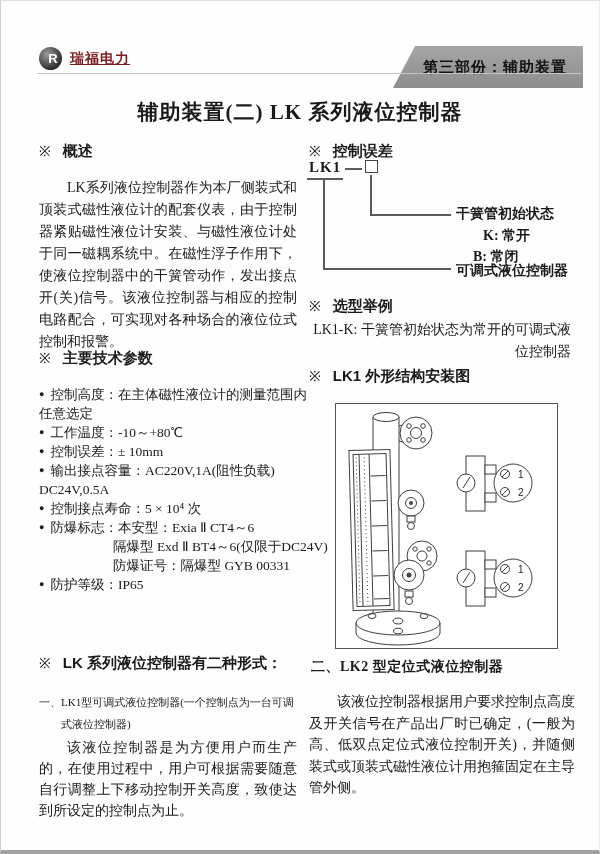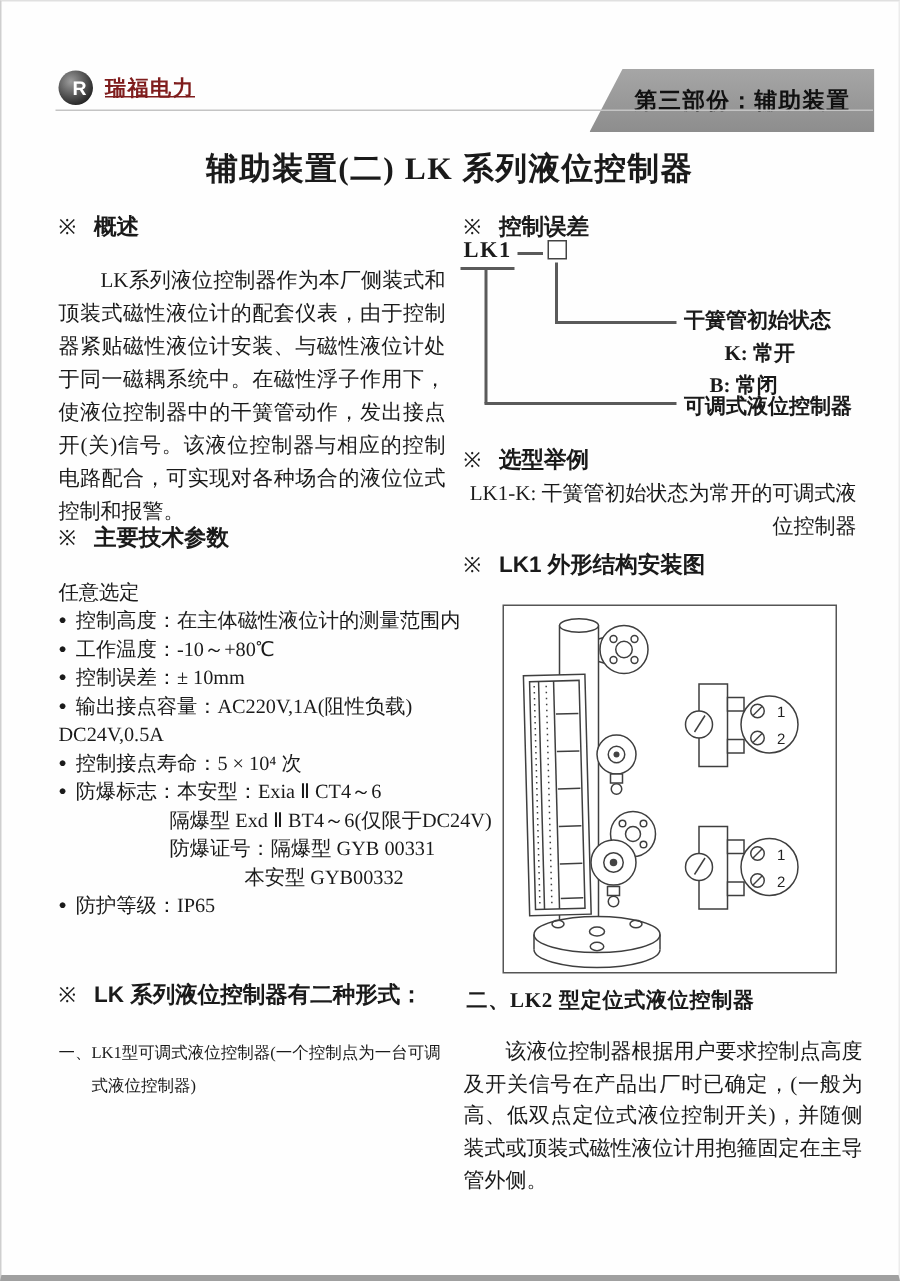--- a/index.html
+++ b/index.html
@@ -103,39 +103,39 @@
     <span class="mk">※</span>
     <span>概述</span>
   </div>
   <div class="abs ov-p">LK系列液位控制器作为本厂侧装式和顶装式磁性液位计的配套仪表，由于控制器紧贴磁性液位计安装、与磁性液位计处于同一磁耦系统中。在磁性浮子作用下，使液位控制器中的干簧管动作，发出接点开(关)信号。该液位控制器与相应的控制电路配合，可实现对各种场合的液位位式控制和报警。</div>
 
   <div class="abs h sp-h">
     <span class="mk">※</span>
     <span>主要技术参数</span>
   </div>
   <div class="abs sp-list">
+    <div class="sl"><span class="blt">●</span><span>控制高度：在主体磁性液位计的测量范围内</span></div>
     <div class="sl"><span>任意选定</span></div>
-    <div class="sl"><span class="blt">●</span><span>控制高度：在主体磁性液位计的测量范围内</span></div>
     <div class="sl"><span class="blt">●</span><span>工作温度：-10～+80℃</span></div>
     <div class="sl"><span class="blt">●</span><span>控制误差：± 10mm</span></div>
     <div class="sl"><span class="blt">●</span><span>输出接点容量：AC220V,1A(阻性负载)</span></div>
     <div class="sl m-a"><span>DC24V,0.5A</span></div>
     <div class="sl"><span class="blt">●</span><span>控制接点寿命：5 × 10⁴ 次</span></div>
     <div class="sl"><span class="blt">●</span><span>防爆标志：本安型：Exia Ⅱ CT4～6</span></div>
     <div class="sl m-b"><span>隔爆型 Exd Ⅱ BT4～6(仅限于DC24V)</span></div>
     <div class="sl m-b"><span>防爆证号：隔爆型 GYB 00331</span></div>
-    <div class="sl m-c"><span>本安型 GYB00332</span></div>
     <div class="sl"><span class="blt">●</span><span>防护等级：IP65</span></div>
   </div>
 
   <div class="abs h fm-h">
     <span class="mk">※</span>
     <span>LK 系列液位控制器有二种形式：</span>
   </div>
   <div class="abs it1-t">一、LK1型可调式液位控制器(一个控制点为一台可调式液位控制器)</div>
+  <div class="abs it1-b">该液位控制器是为方便用户而生产的，在使用过程中，用户可根据需要随意自行调整上下移动控制开关高度，致使达到所设定的控制点为止。</div>
 
   <div class="abs h sel-h">
     <span class="mk">※</span>
     <span>控制误差</span>
   </div>
 
   <div class="abs sel-d">
     <div class="model">LK1</div>
     <div class="ln dash"></div>
     <div class="optbox"></div>

